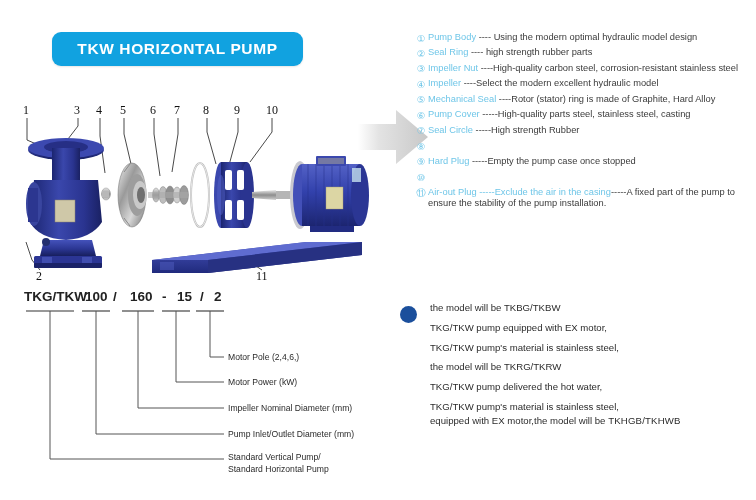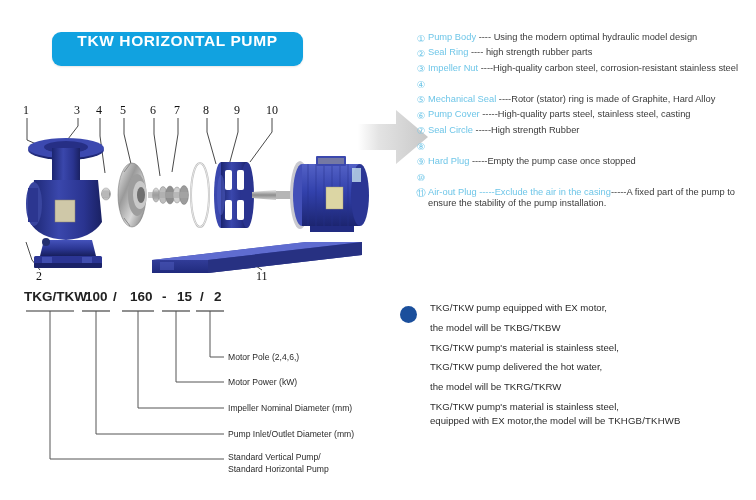--- a/index.html
+++ b/index.html
@@ -10,21 +10,21 @@
     overflow: hidden;
   }
   #page { position: relative; width: 756px; height: 500px; background: #fff; }
 
   
   #title-banner {
     position: absolute; left: 52px; top: 32px;
     width: 251px; height: 34px;
     background: #11a2e0;
     border-radius: 9px;
-    display: flex; justify-content: center;
+    display: flex; align-items: center; justify-content: center;
     box-shadow: 0 1px 2px rgba(0,0,0,0.10);
   }
   #title-banner .t {
     color: #ffffff; font-size: 15.5px; font-weight: bold;
     letter-spacing: 0.6px;
   }
 
   
   #exploded { position: absolute; left: 0px; top: 92px; width: 376px; height: 200px; }
   #exploded svg { display:block; }
@@ -268,20 +268,23 @@
       </span>
     </div>
     <div class="part-row">
       <span class="part-num">③</span>
       <span class="part-txt">
         <span class="part-name">Impeller Nut</span><span class="part-desc"> ----</span><span class="part-desc">High-quality carbon steel, corrosion-resistant stainless steel</span>
       </span>
     </div>
     <div class="part-row">
       <span class="part-num">④</span>
+      <span class="part-txt">
+        <span class="part-name"> Impeller</span><span class="part-desc"> ----</span><span class="part-desc">Select the modern excellent hydraulic model</span>
+      </span>
     </div>
     <div class="part-row">
       <span class="part-num">⑤</span>
       <span class="part-txt">
         <span class="part-name">Mechanical Seal</span><span class="part-desc"> ----</span><span class="part-desc">Rotor (stator) ring is made of Graphite, Hard Alloy</span>
       </span>
     </div>
     <div class="part-row">
       <span class="part-num">⑥</span>
       <span class="part-txt">
@@ -352,23 +355,23 @@
       <text class="lead-lbl" x="228" y="127">Impeller Nominal Diameter (mm)</text>
       <text class="lead-lbl" x="228" y="153">Pump Inlet/Outlet Diameter (mm)</text>
       <text class="lead-lbl" x="228" y="176">Standard Vertical Pump/</text>
       <text class="lead-lbl" x="228" y="188">Standard  Horizontal Pump</text>
     </svg>
   </div>
 
   <div id="variant-notes">
     <div id="variant-dot"></div>
     <div id="variant-lines">
+      <div class="v-line">the model will be TKBG/TKBW</div>
       <div class="v-line">TKG/TKW pump equipped with EX motor,</div>
-      <div class="v-line">the model will be TKBG/TKBW</div>
       <div class="v-line">TKG/TKW pump's material is stainless steel,</div>
+      <div class="v-line">the model will be TKRG/TKRW</div>
       <div class="v-line">TKG/TKW pump delivered the hot water,</div>
-      <div class="v-line">the model will be TKRG/TKRW</div>
       <div class="v-line tight">TKG/TKW pump's material is stainless steel,</div>
       <div class="v-line"><span>equipped with EX motor,the model will be </span><span class="v-strong">TKHGB/TKHWB</span></div>
     </div>
   </div>
 
 </div>
 
 </body></html>

